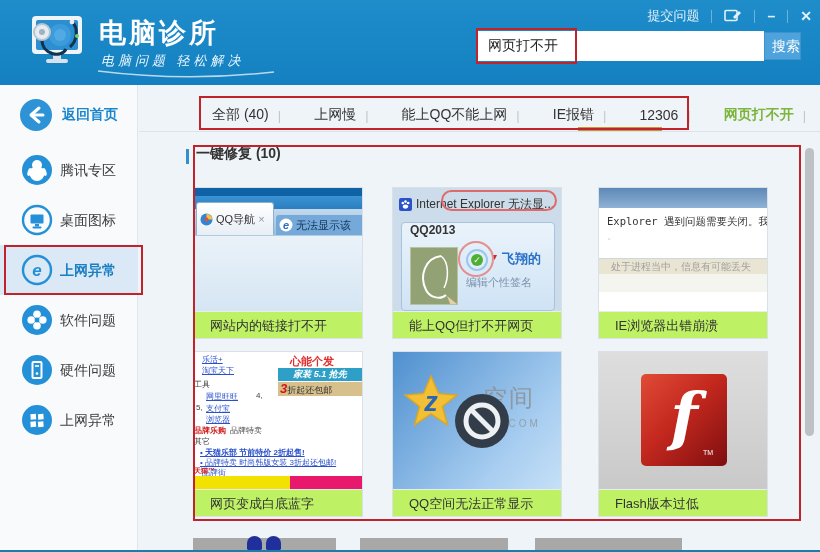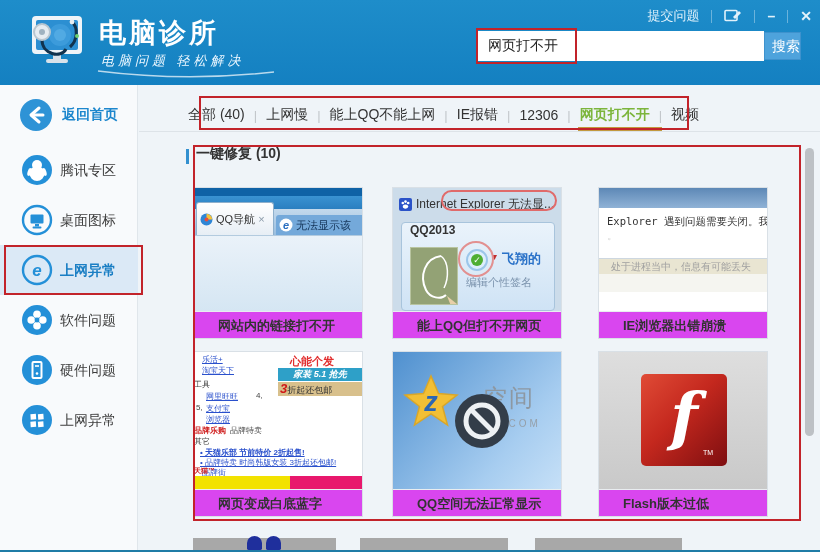--- a/index.html
+++ b/index.html
@@ -44,42 +44,42 @@
                 color:#1d87cd; }
   .side-item { position:absolute; left:0; width:138px; height:50px; cursor:pointer; }
   .side-item svg { position:absolute; left:21px; top:9px; }
   .side-label { position:absolute; left:60px; top:0; line-height:50px; font-size:14px; color:#3c3c3c; }
   .side-item.selected { background:#dbe9f6; }
   .side-item.selected .side-label { color:#1b7fc4; font-weight:bold; }
 
   
   .tabs { position:absolute; left:188px; top:103px; height:24px; display:flex;
           align-items:center; font-size:14px; color:#333; z-index:5; }
-  .tab { cursor:pointer; white-space:nowrap; }
+  .tab { cursor:pointer; white-space:nowrap;margin-left:24px; }
   .tab.sel { color:#7cb53c; font-weight:bold; }
   .tsep2 { color:#c2c6ca; margin:0 9px; font-size:13px; }
   .tab-underline { position:absolute; left:578px; top:127px; width:84px; height:4px;
                    background:#c2993e; z-index:4; }
   .tab-divider { position:absolute; left:139px; top:131px; width:681px; height:1px;
                  background:#dde3e8; }
   .section-bar { position:absolute; left:186px; top:149px; width:3px; height:15px;
                  background:#3390cf; }
   .section-title { position:absolute; left:196px; top:145px; font-size:14px;
                    font-weight:bold; color:#333; }
   .scroll-thumb { position:absolute; left:805px; top:148px; width:9px; height:288px;
                   border-radius:5px; background:#bdc1c5; cursor:pointer; z-index:70; }
 
   
   .card { position:absolute; width:170px; background:#fff; border:1px solid #d9e0e6;
           cursor:pointer; z-index:2; }
   .card-img { position:relative; overflow:hidden; }
   .row1 .card-img { height:123px; }
   .row2 .card-img { height:137px; }
-  .card-caption { height:27px; line-height:27px; padding-left:24px; font-size:13px;
-                  font-weight:bold; color:#333; background:#d946ef; border-top:1px solid #e9edf0;
+  .card-caption { height:27px; line-height:27px; padding-left:16px; font-size:13px;
+                  font-weight:normal; color:#333; background:#bef264; border-top:1px solid #e9edf0;
                   white-space:nowrap; overflow:hidden; }
 
   
   .c1-strip1 { height:8px; background:#0f62a6; }
   .c1-strip2 { height:13px; background:linear-gradient(180deg,#3a92d2,#2b7fc0); }
   .c1-tabbar { position:relative; height:26px; background:linear-gradient(180deg,#c3d9ec,#99bedf); }
   .c1-taba { position:absolute; left:2px; bottom:0; width:78px; height:22px;
              background:linear-gradient(180deg,#ffffff,#e7eef5); border:1px solid #8fb0cc;
              border-bottom:none; border-radius:3px 3px 0 0; display:flex; align-items:center;
              padding:16px 3px; font-size:11px; color:#333; }

